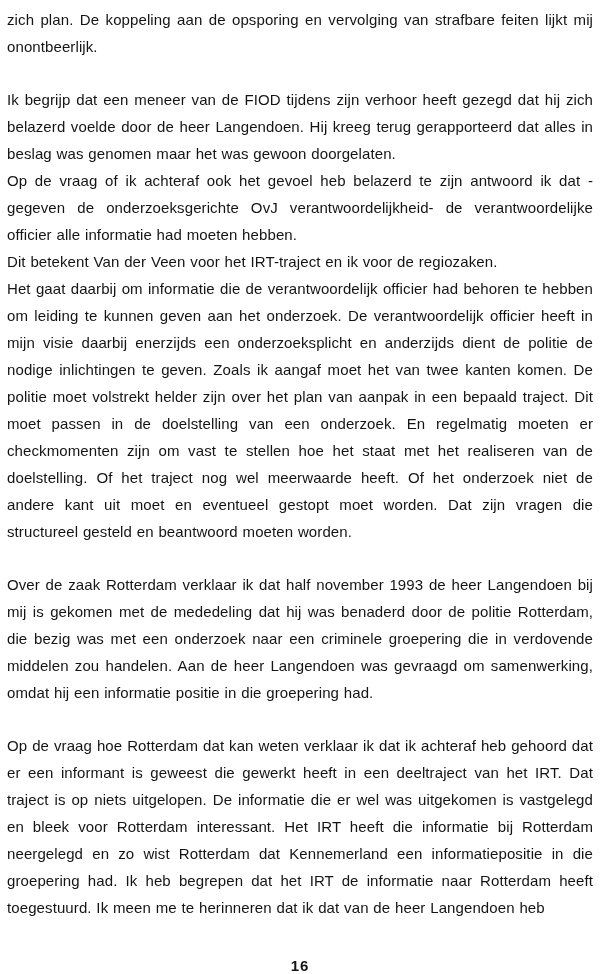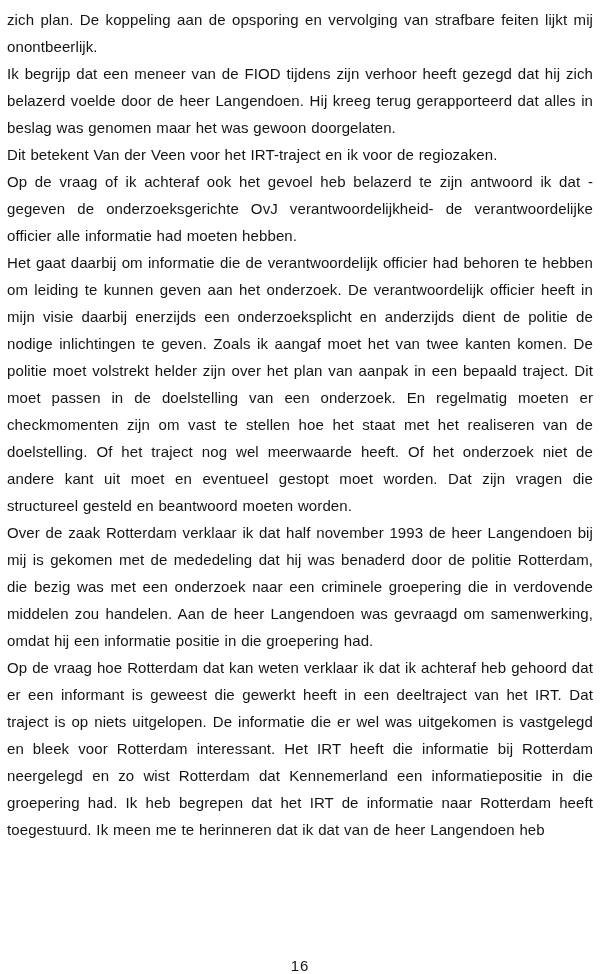--- a/index.html
+++ b/index.html
@@ -28,38 +28,40 @@
     margin: 0;
     font-size: 15px;
     line-height: 27px;
     text-align: justify;
     text-justify: inter-word;
     letter-spacing: 0.1px;
     word-spacing: 0.5px;
     -webkit-font-smoothing: antialiased;
   }
   .para.gap {
+    margin-top: 26px;
   }
   .page-number {
     position: absolute;
     bottom: 5px;
     left: 0;
     right: 0;
     text-align: center;
     font-size: 15px;
     line-height: 18px;
     letter-spacing: 1px;
+    font-weight: bold;
   }
 </style>
 </head>
 <body>
 
 <div class="page">
   <p class="para">zich plan. De koppeling aan de opsporing en vervolging van strafbare feiten lijkt mij onontbeerlijk.</p>
   <p class="para gap">Ik begrijp dat een meneer van de FIOD tijdens zijn verhoor heeft gezegd dat hij zich belazerd voelde door de heer Langendoen. Hij kreeg terug gerapporteerd dat alles in beslag was genomen maar het was gewoon doorgelaten.</p>
+  <p class="para">Op de vraag of ik achteraf ook het gevoel heb belazerd te zijn antwoord ik dat - gegeven de onderzoeksgerichte OvJ verantwoordelijkheid- de verantwoordelijke officier alle informatie had moeten hebben.</p>
   <p class="para">Dit betekent Van der Veen voor het IRT-traject en ik voor de regiozaken.</p>
-  <p class="para">Op de vraag of ik achteraf ook het gevoel heb belazerd te zijn antwoord ik dat - gegeven de onderzoeksgerichte OvJ verantwoordelijkheid- de verantwoordelijke officier alle informatie had moeten hebben.</p>
   <p class="para">Het gaat daarbij om informatie die de verantwoordelijk officier had behoren te hebben om leiding te kunnen geven aan het onderzoek. De verantwoordelijk officier heeft in mijn visie daarbij enerzijds een onderzoeksplicht en anderzijds dient de politie de nodige inlichtingen te geven. Zoals ik aangaf moet het van twee kanten komen. De politie moet volstrekt helder zijn over het plan van aanpak in een bepaald traject. Dit moet passen in de doelstelling van een onderzoek. En regelmatig moeten er checkmomenten zijn om vast te stellen hoe het staat met het realiseren van de doelstelling. Of het traject nog wel meerwaarde heeft.  Of het onderzoek niet de andere kant uit moet en eventueel gestopt moet worden. Dat zijn vragen die structureel gesteld en beantwoord moeten worden.</p>
   <p class="para gap">Over de zaak Rotterdam verklaar ik dat half november 1993 de heer Langendoen bij mij is gekomen met de mededeling dat hij was benaderd door de politie Rotterdam, die bezig was met een onderzoek naar een criminele groepering die in verdovende middelen zou handelen. Aan de heer Langendoen was gevraagd om samenwerking, omdat hij een informatie positie in die groepering had.</p>
   <p class="para gap">Op de vraag hoe Rotterdam dat kan weten verklaar ik dat ik achteraf heb gehoord dat er een informant is geweest die gewerkt heeft in een deeltraject van het IRT. Dat traject is op niets uitgelopen. De informatie die er wel was uitgekomen is vastgelegd en bleek voor Rotterdam interessant. Het IRT heeft die informatie bij Rotterdam neergelegd en zo wist Rotterdam dat Kennemerland een informatiepositie in die groepering had. Ik heb begrepen dat het IRT de informatie naar Rotterdam heeft toegestuurd. Ik meen me te herinneren dat ik dat van de heer Langendoen heb</p>
 
   <div class="page-number">16</div>
 </div>
 
 </body></html>

